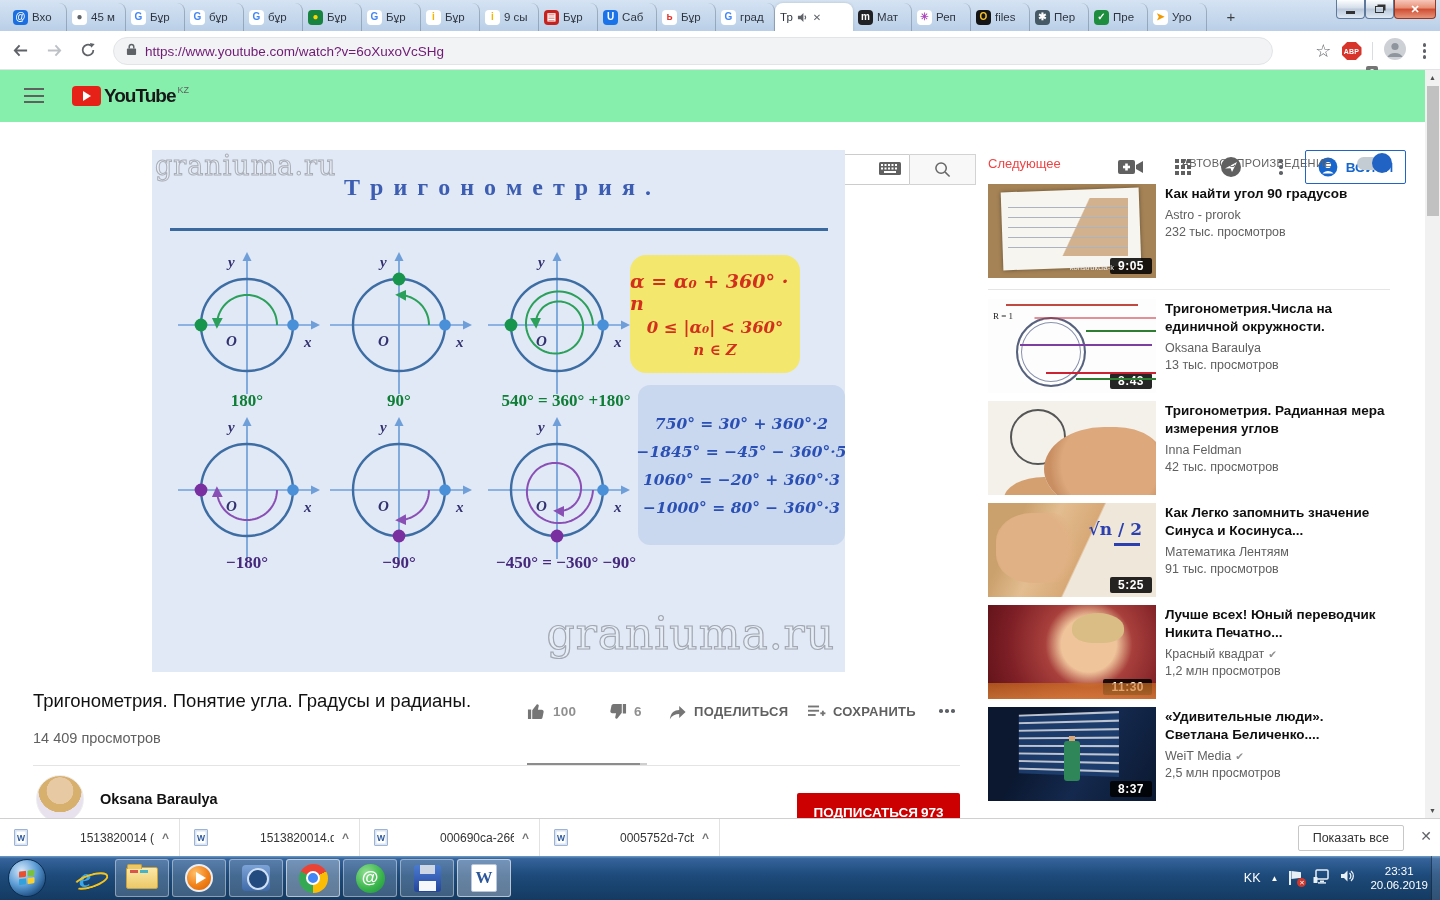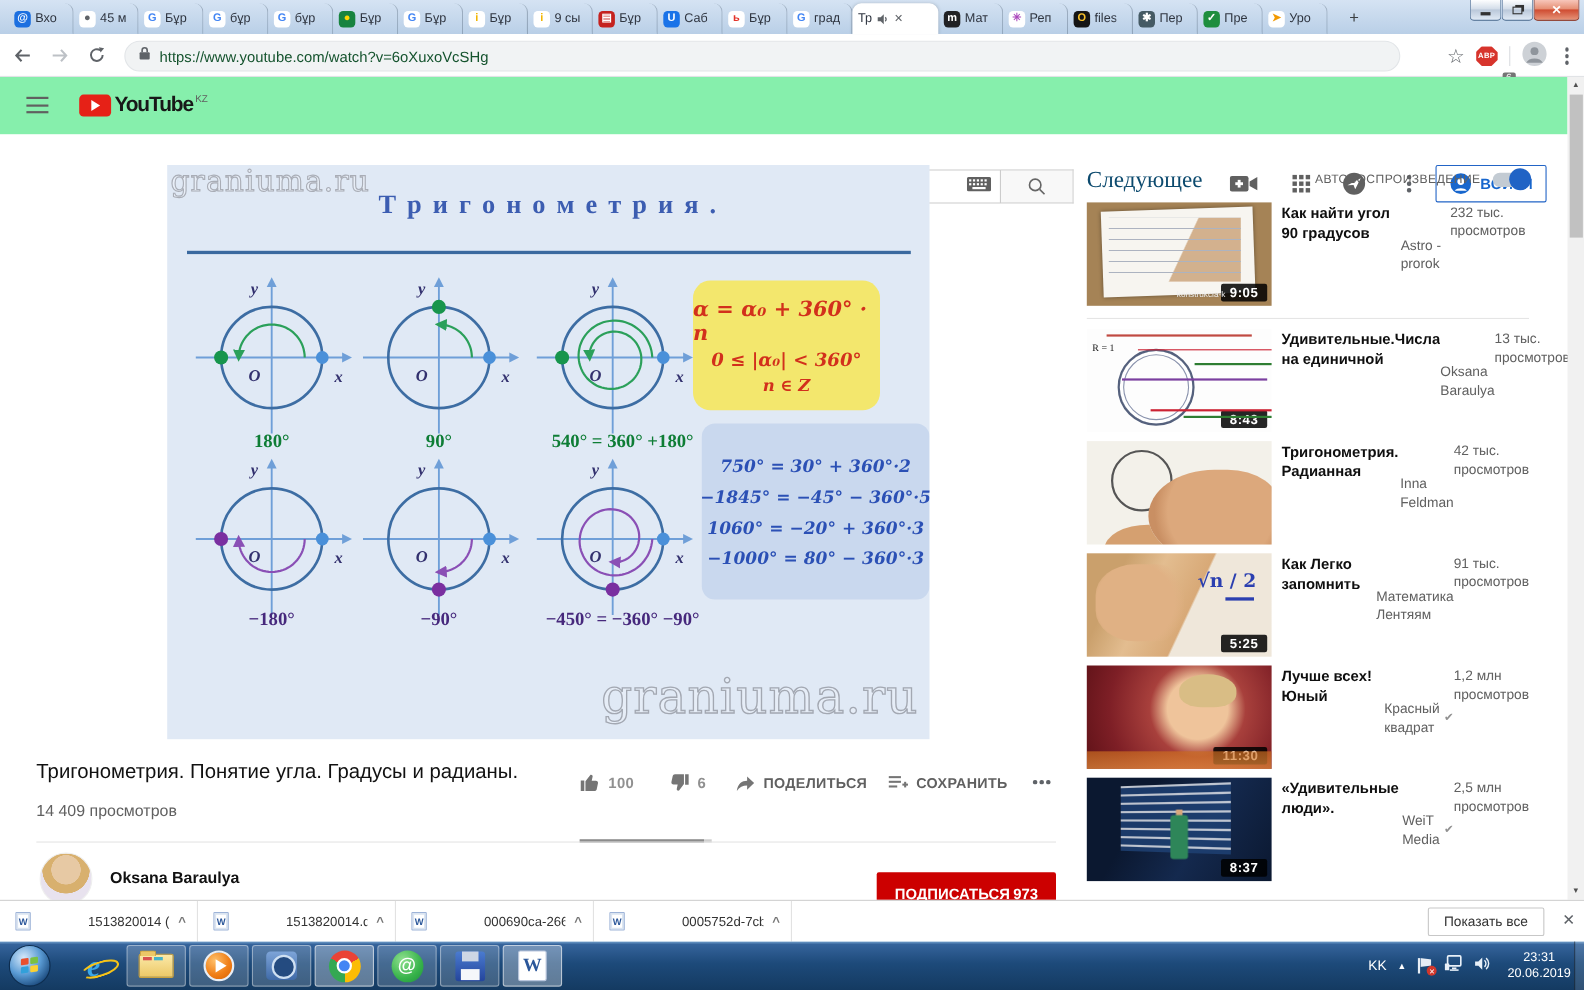--- a/index.html
+++ b/index.html
@@ -29,21 +29,21 @@
     color:#fff; font-size:11px; font-weight:bold; }
   .glyph-min { width:9px; height:3px; background:#333; margin-top:7px; }
   .glyph-max { width:9px; height:7px; border:1.5px solid #333; background:transparent; box-shadow:2px -2px 0 -0.5px #333; }
 
   
   .toolbar { position:absolute; left:0; top:31px; width:1440px; height:39px; background:#fff;
     border-bottom:1px solid #e1e3e6; display:flex; align-items:center; }
   .navbtn { width:28px; height:28px; margin-left:6px; display:flex; align-items:center; justify-content:center; }
   .omnibox { position:absolute; left:113px; top:6px; width:1160px; height:28px; background:#f1f3f4;
     border:1px solid #e2e5e8; border-radius:14px; display:flex; align-items:center; padding:0 12px; gap:8px; }
-  .url { font-size:13.5px; color:#14532d; }
+  .url { font-size:13.5px; color:#701a75; }
   .tb-right { position:absolute; right:8px; top:5px; display:flex; align-items:center; gap:10px; height:30px; }
   .abp { position:relative; width:20px; height:18px; background:#d7342c; color:#fff; font-size:7px; font-weight:bold;
     display:flex; align-items:center; justify-content:center; letter-spacing:.3px;
     clip-path:polygon(28% 0,72% 0,100% 30%,100% 70%,72% 100%,28% 100%,0 70%,0 30%); }
   .abp-badge { position:absolute; right:-16px; top:24px; background:#757575; color:#fff; font-size:9.5px;
     padding:0 3px; border-radius:2px; }
   .abp-wrap { position:relative; }
   .tb-sep { width:1px; height:18px; background:#dadce0; }
   .star { font-size:18px; color:#5f6368; }
   .dots-v { display:flex; flex-direction:column; gap:2.5px; padding:0 6px; }
@@ -113,35 +113,35 @@
   .divider { position:absolute; left:33px; top:765px; width:927px; border-bottom:1px solid #e4e4e4; }
   .ch-avatar { position:absolute; left:36px; top:775px; width:48px; height:48px; border-radius:50%;
     background:radial-gradient(circle at 50% 32%, #e7c9a4 0 34%, #d8b06e 35% 55%, #e8e2ee 56%); border:1px solid #eee; }
   .ch-name { position:absolute; left:100px; top:791px; font-size:14.5px; font-weight:bold; color:#111; }
   .subscribe { position:absolute; left:797px; top:793px; width:163px; height:38px; background:#cc0000; color:#fff;
     border-radius:2px; display:flex; align-items:center; justify-content:center; gap:3px; font-size:13.5px; font-weight:bold; }
 
   
   .sidebar { position:absolute; left:988px; top:150px; width:402px; }
   .sb-head { display:flex; align-items:center; justify-content:space-between; height:26px; margin-bottom:8px; }
-  .sb-next { font-size:21px; color:#0c4a6e;font-family:Liberation Serif, serif; }
-  .sb-auto { display:flex; align-items:center; gap:11px; }
+  .sb-next { font-size:13px; color:#ef4444; }
+  .sb-auto { display:flex; align-items:center; gap:25px; }
   .sb-auto-label { font-size:11px; color:#606060; letter-spacing:.4px; }
   .toggle { position:relative; width:33px; height:13px; border-radius:7px; background:#c3cbd3; }
   .toggle i { position:absolute; right:-2px; top:-4px; width:20px; height:20px; border-radius:50%; background:#2063c5; }
   .sb-item { display:flex; gap:9px; margin-bottom:8px; }
   .sb-item.first { padding-bottom:11px; border-bottom:1px solid #e5e5e5; margin-bottom:9px; }
   .thumb { position:relative; width:168px; height:94px; flex:none; background:#ddd; overflow:hidden; }
   .dur { position:absolute; right:4px; bottom:4px; background:rgba(0,0,0,.85); color:#fff; font-size:12px;
     font-weight:bold; padding:1px 8px; border-radius:2px; letter-spacing:.5px; }
   .ov { position:absolute; z-index:2; }
   .ov-wm { right:42px; bottom:6px; color:#eee; font-size:7.5px; }
   .ov-r1 { left:5px; top:12px; color:#222; font-size:9px; font-family:"Liberation Serif",serif; }
   .ov-frac { right:14px; top:16px; color:#2b3fb0; font-size:17px; font-weight:bold; font-family:"DejaVu Serif",serif; }
-  .sb-meta { display:flex; flex-direction:row; padding-top:1px; }
+  .sb-meta { display:flex; flex-direction:column; padding-top:1px; }
   .sb-title { font-size:13.5px; font-weight:bold; color:#0f0f0f; line-height:18px; max-height:36px; overflow:hidden; margin-bottom:4px; }
   .sb-ch { font-size:12.5px; color:#606060; line-height:17px; display:flex; align-items:center; gap:4px; }
   .sb-views { font-size:12.5px; color:#606060; line-height:17px; }
   .vbadge { font-size:10.5px; color:#909090; }
   
   .th1 { background:#a58356; }
   .th1::before { content:""; position:absolute; left:14px; top:6px; right:16px; bottom:10px; background:#f7f5f0;
     transform:rotate(-2deg); box-shadow:0 0 4px rgba(0,0,0,.4); }
   .th1::after { content:""; position:absolute; left:20px; top:14px; width:120px; height:58px;
     background:repeating-linear-gradient(180deg, transparent 0 9px, #9aa3b5 9px 10px),
@@ -731,21 +731,21 @@
         <span class="sb-views">232 тыс. просмотров</span>
       </div>
     </div>
 
       <div class="sb-item">
         <div class="thumb th2">
           <span class="ov ov-r1">R = 1</span>
           <span class="dur">8:43</span>
         </div>
         <div class="sb-meta">
-          <span class="sb-title">Удивительные.Числа на единичной окружности.</span>
+          <span class="sb-title">Тригонометрия.Числа на единичной окружности.</span>
           <span class="sb-ch">
             <span>Oksana Baraulya</span>
           </span>
           <span class="sb-views">13 тыс. просмотров</span>
         </div>
       </div>
 
       <div class="sb-item">
         <div class="thumb th3">
 

